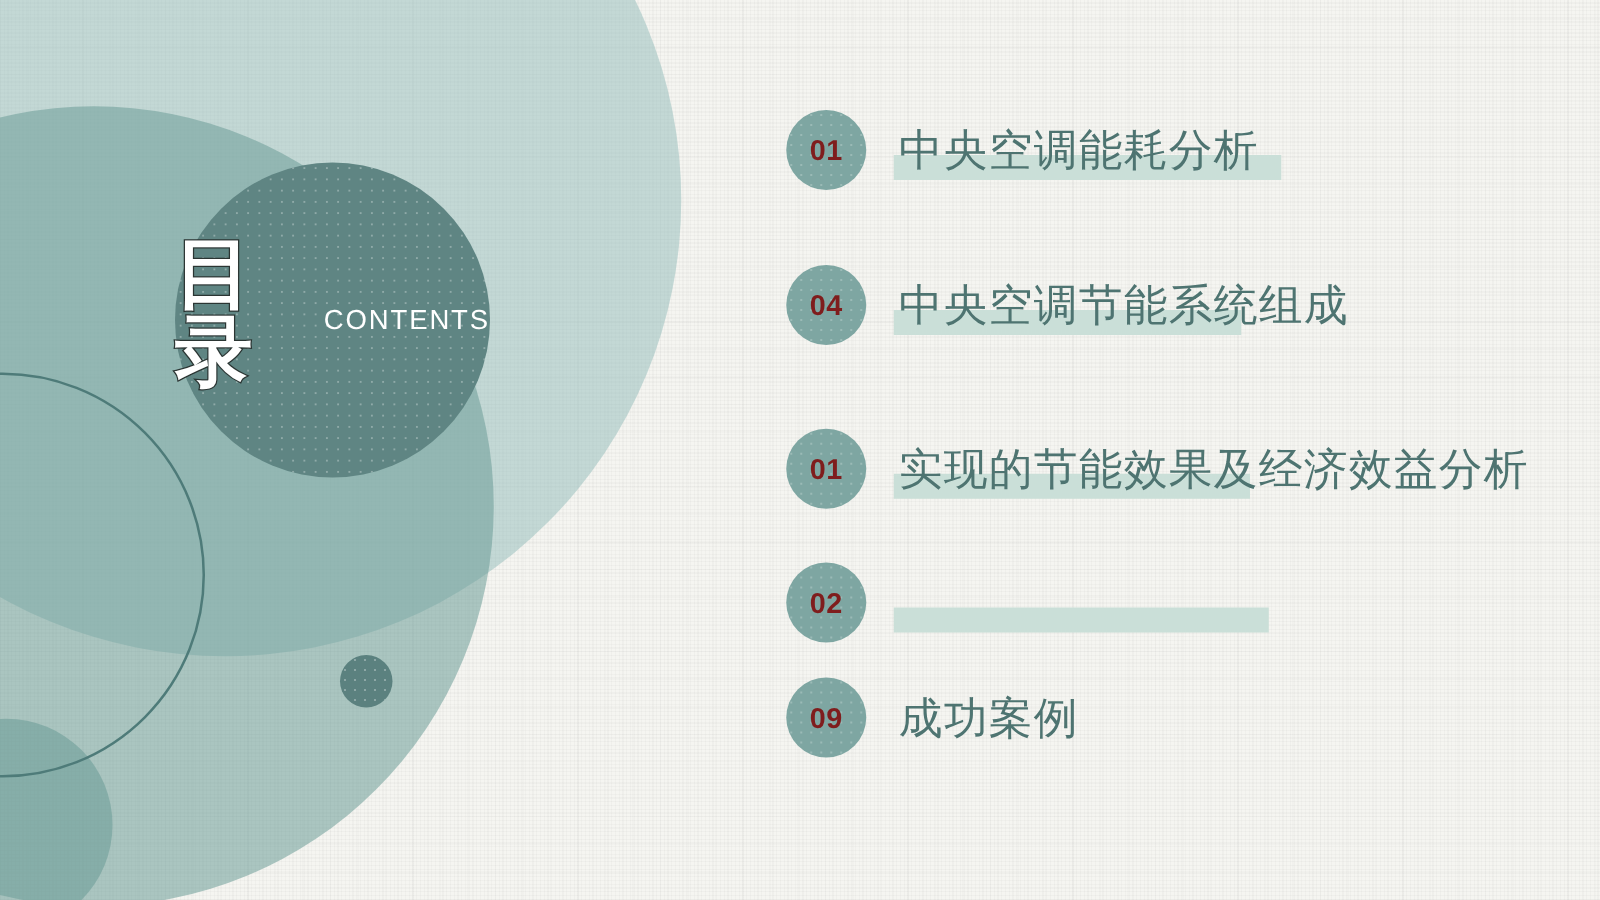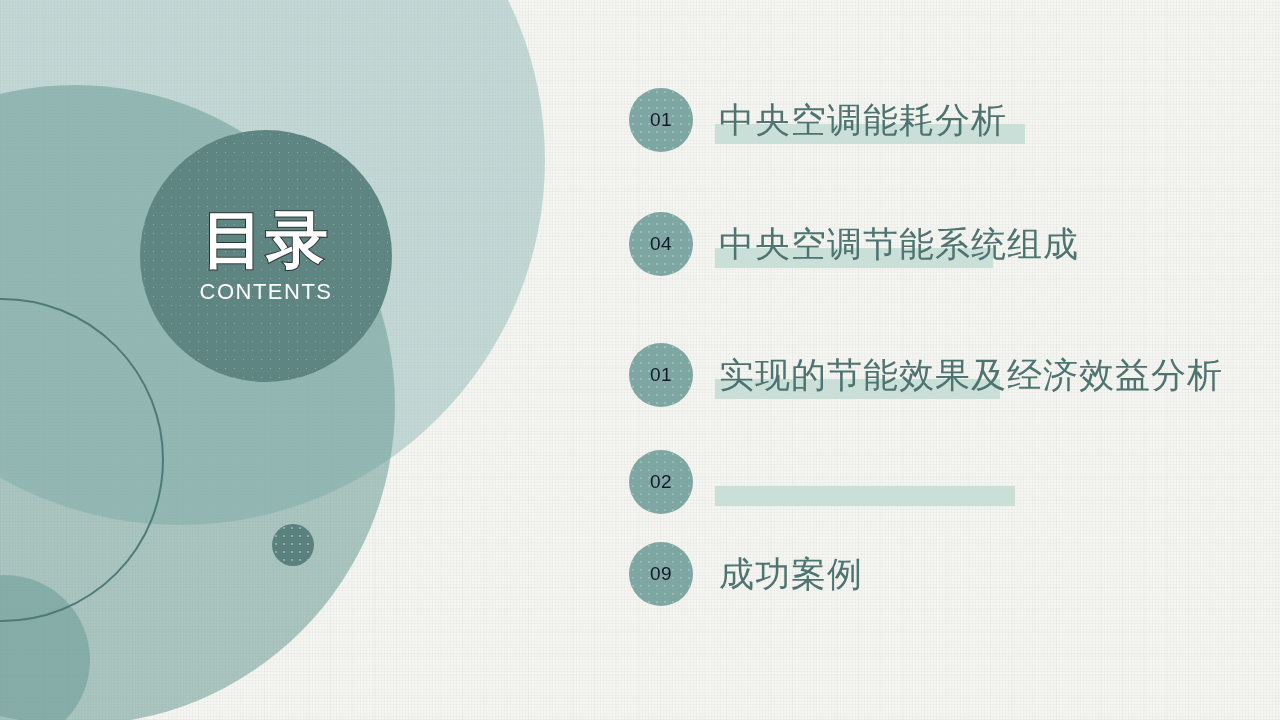--- a/index.html
+++ b/index.html
@@ -52,21 +52,21 @@
     left: -160px; top: 298px;
     width: 320px; height: 320px;
     border: 2px solid #4e7b79;
     background: transparent;
   }
   #circle-main {
     left: 140px; top: 130px;
     width: 252px; height: 252px;
     background: #5f8583;
     display: flex;
-    flex-direction: column;
+    flex-direction: row;
     align-items: center;
     justify-content: center;
   }
   #circle-main-dots {
     position: absolute;
     inset: 0;
     border-radius: 50%;
     background-image: radial-gradient(rgba(255,255,255,0.30) 0.9px, transparent 1px);
     background-size: 9px 9px;
     pointer-events: none;
@@ -139,23 +139,23 @@
     content: "";
     position: absolute;
     inset: 0;
     border-radius: 50%;
     background-image: radial-gradient(rgba(255,255,255,0.22) 0.8px, transparent 1px);
     background-size: 8px 8px;
   }
   .toc-badge-num {
     position: relative;
     z-index: 2;
-    color: #0f172a;
-    font-size: 19px;
-    font-weight: 400;
+    color: #7f1d1d;
+    font-size: 23px;
+    font-weight: 700;
     letter-spacing: 0.5px;
   }
   .toc-label-wrap {
     position: relative;
     margin-left: 26px;
     display: flex;
     align-items: center;
     height: 76px;
   }
   .toc-highlight {

